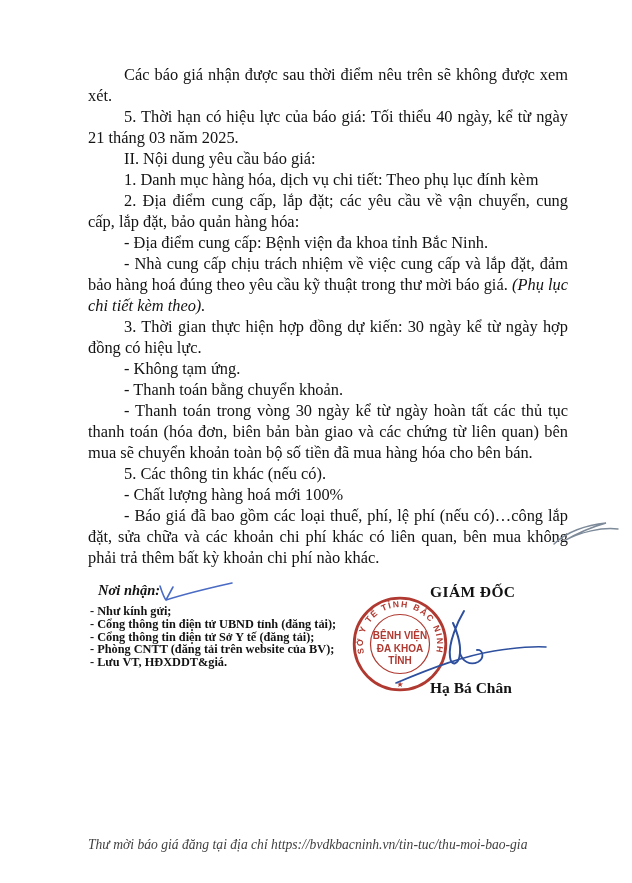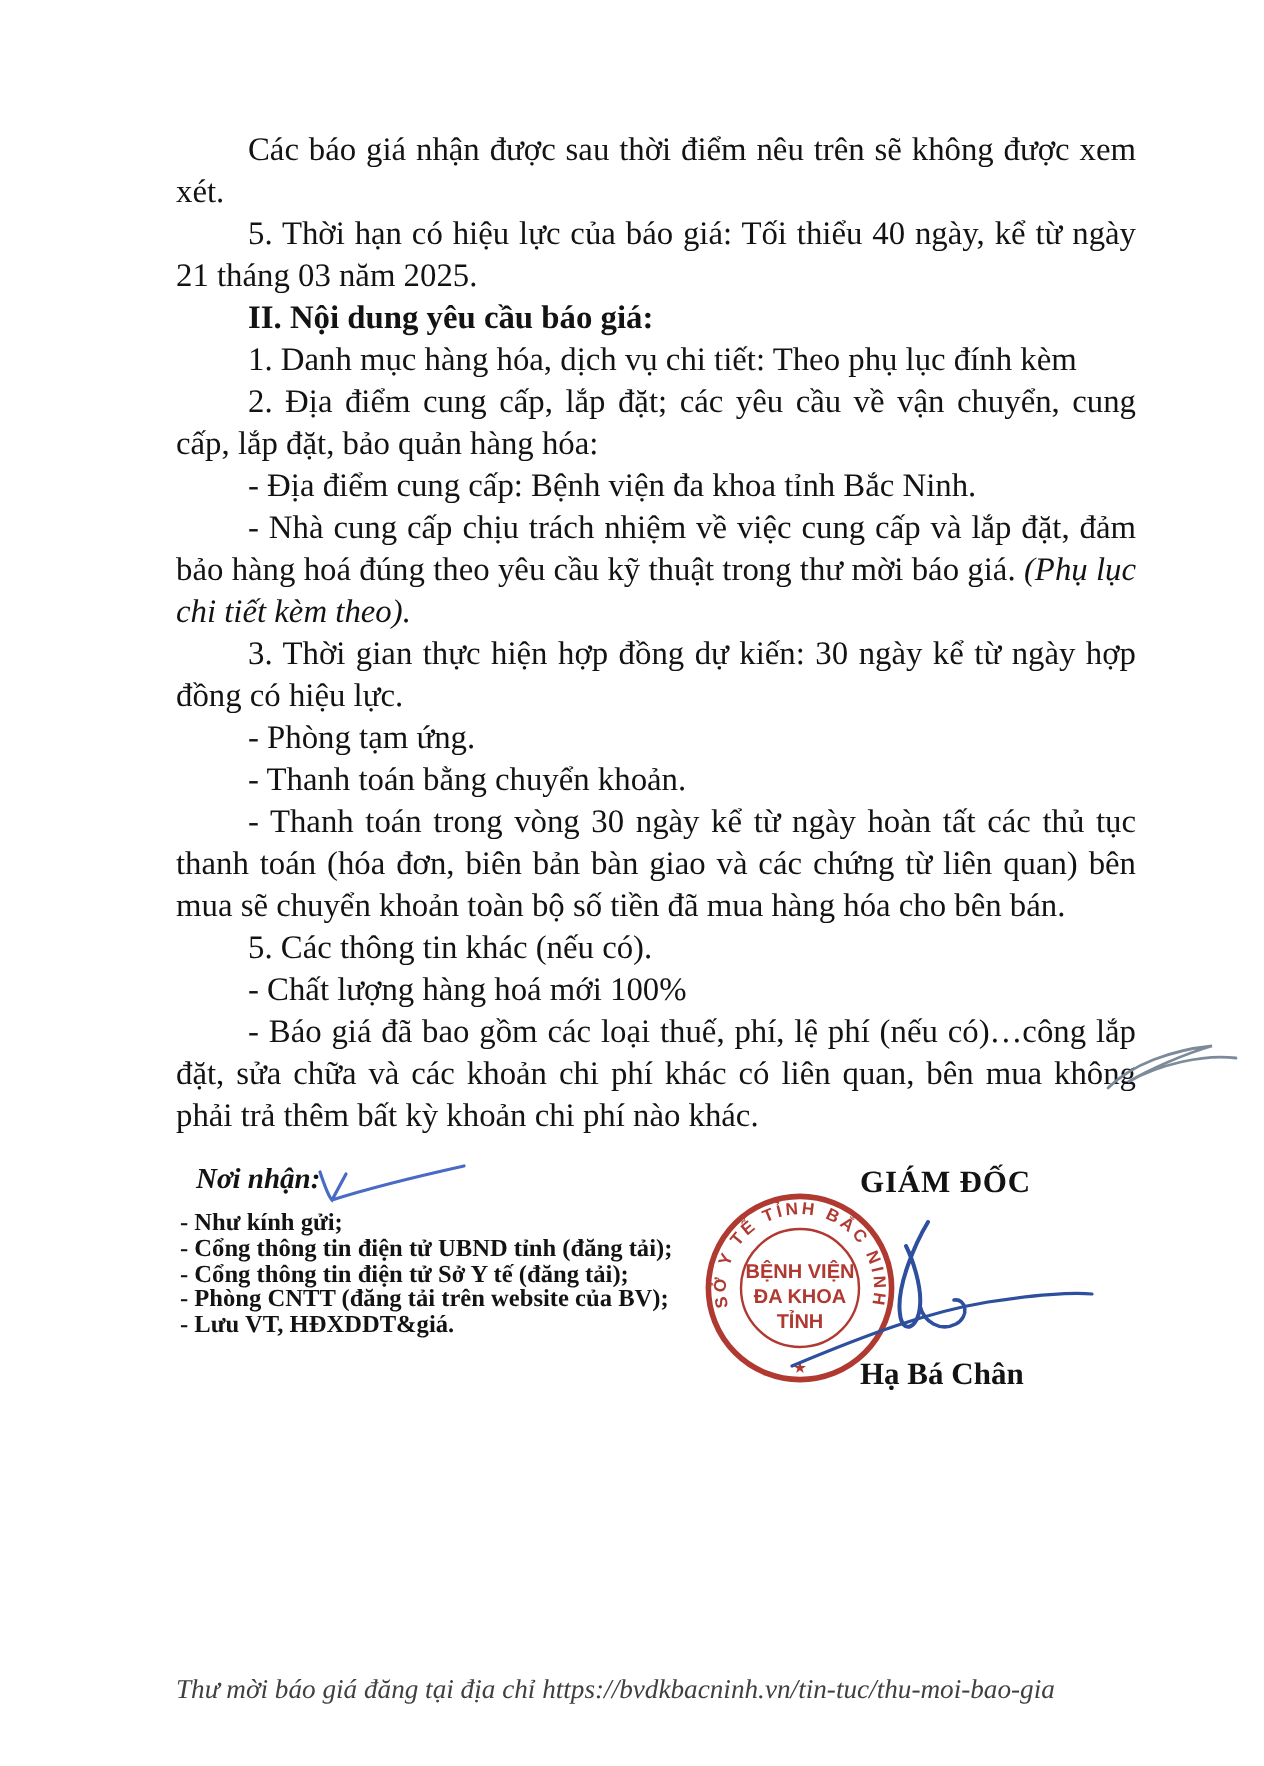--- a/index.html
+++ b/index.html
@@ -15,21 +15,21 @@
   .doc-body{
     padding:44px 64px 0 88px;
     font-size:16.4px;
     line-height:21px;
   }
   .doc-body p{
     margin:0;
     text-indent:36px;
     text-align:justify;
   }
-  .doc-body p.bold{font-weight:bold;}
+  .doc-body p.bold{font-weight:normal;}
   .italic{font-style:italic;}
   
   .recipients{
     position:absolute;left:90px;top:562px;width:300px;
   }
   .recipients-title{
     font-weight:bold;font-style:italic;
     font-size:14.5px;margin-left:8px;
   }
   .recipients-list{
@@ -64,21 +64,21 @@
 
   <div class="doc-body">
     <p>Các báo giá nhận được sau thời điểm nêu trên sẽ không được xem xét.</p>
     <p>5. Thời hạn có hiệu lực của báo giá: Tối thiểu 40 ngày, kể từ ngày 21 tháng 03 năm 2025.</p>
     <p class="bold">II. Nội dung yêu cầu báo giá:</p>
     <p>1. Danh mục hàng hóa, dịch vụ chi tiết: Theo phụ lục đính kèm</p>
     <p>2. Địa điểm cung cấp, lắp đặt; các yêu cầu về vận chuyển, cung cấp, lắp đặt, bảo quản hàng hóa:</p>
     <p>- Địa điểm cung cấp: Bệnh viện đa khoa tỉnh Bắc Ninh.</p>
     <p><span>- Nhà cung cấp chịu trách nhiệm về việc cung cấp và lắp đặt, đảm bảo hàng hoá đúng theo yêu cầu kỹ thuật trong thư mời báo giá. </span><span class="italic">(Phụ lục chi tiết kèm theo).</span></p>
     <p>3. Thời gian thực hiện hợp đồng dự kiến: 30 ngày kể từ ngày hợp đồng có hiệu lực.</p>
-    <p>- Phòng tạm ứng.</p>
+    <p>- Không tạm ứng.</p>
     <p>- Thanh toán bằng chuyển khoản.</p>
     <p>- Thanh toán trong vòng 30 ngày kể từ ngày hoàn tất các thủ tục thanh toán (hóa đơn, biên bản bàn giao và các chứng từ liên quan) bên mua sẽ chuyển khoản toàn bộ số tiền đã mua hàng hóa cho bên bán.</p>
     <p>5. Các thông tin khác (nếu có).</p>
     <p>- Chất lượng hàng hoá mới 100%</p>
     <p>- Báo giá đã bao gồm các loại thuế, phí, lệ phí (nếu có)…công lắp đặt, sửa chữa và các khoản chi phí khác có liên quan, bên mua không phải trả thêm bất kỳ khoản chi phí nào khác.</p>
   </div>
 
   <svg class="paraph-svg" width="80" height="34" viewBox="0 0 80 34">
     <path d="M6,26 C18,14 38,7 58,5 C44,9 26,17 16,23 C32,14 54,9 70,11" fill="none" stroke="#7d8a99" stroke-width="1.4" stroke-linecap="round"></path>
   </svg>

